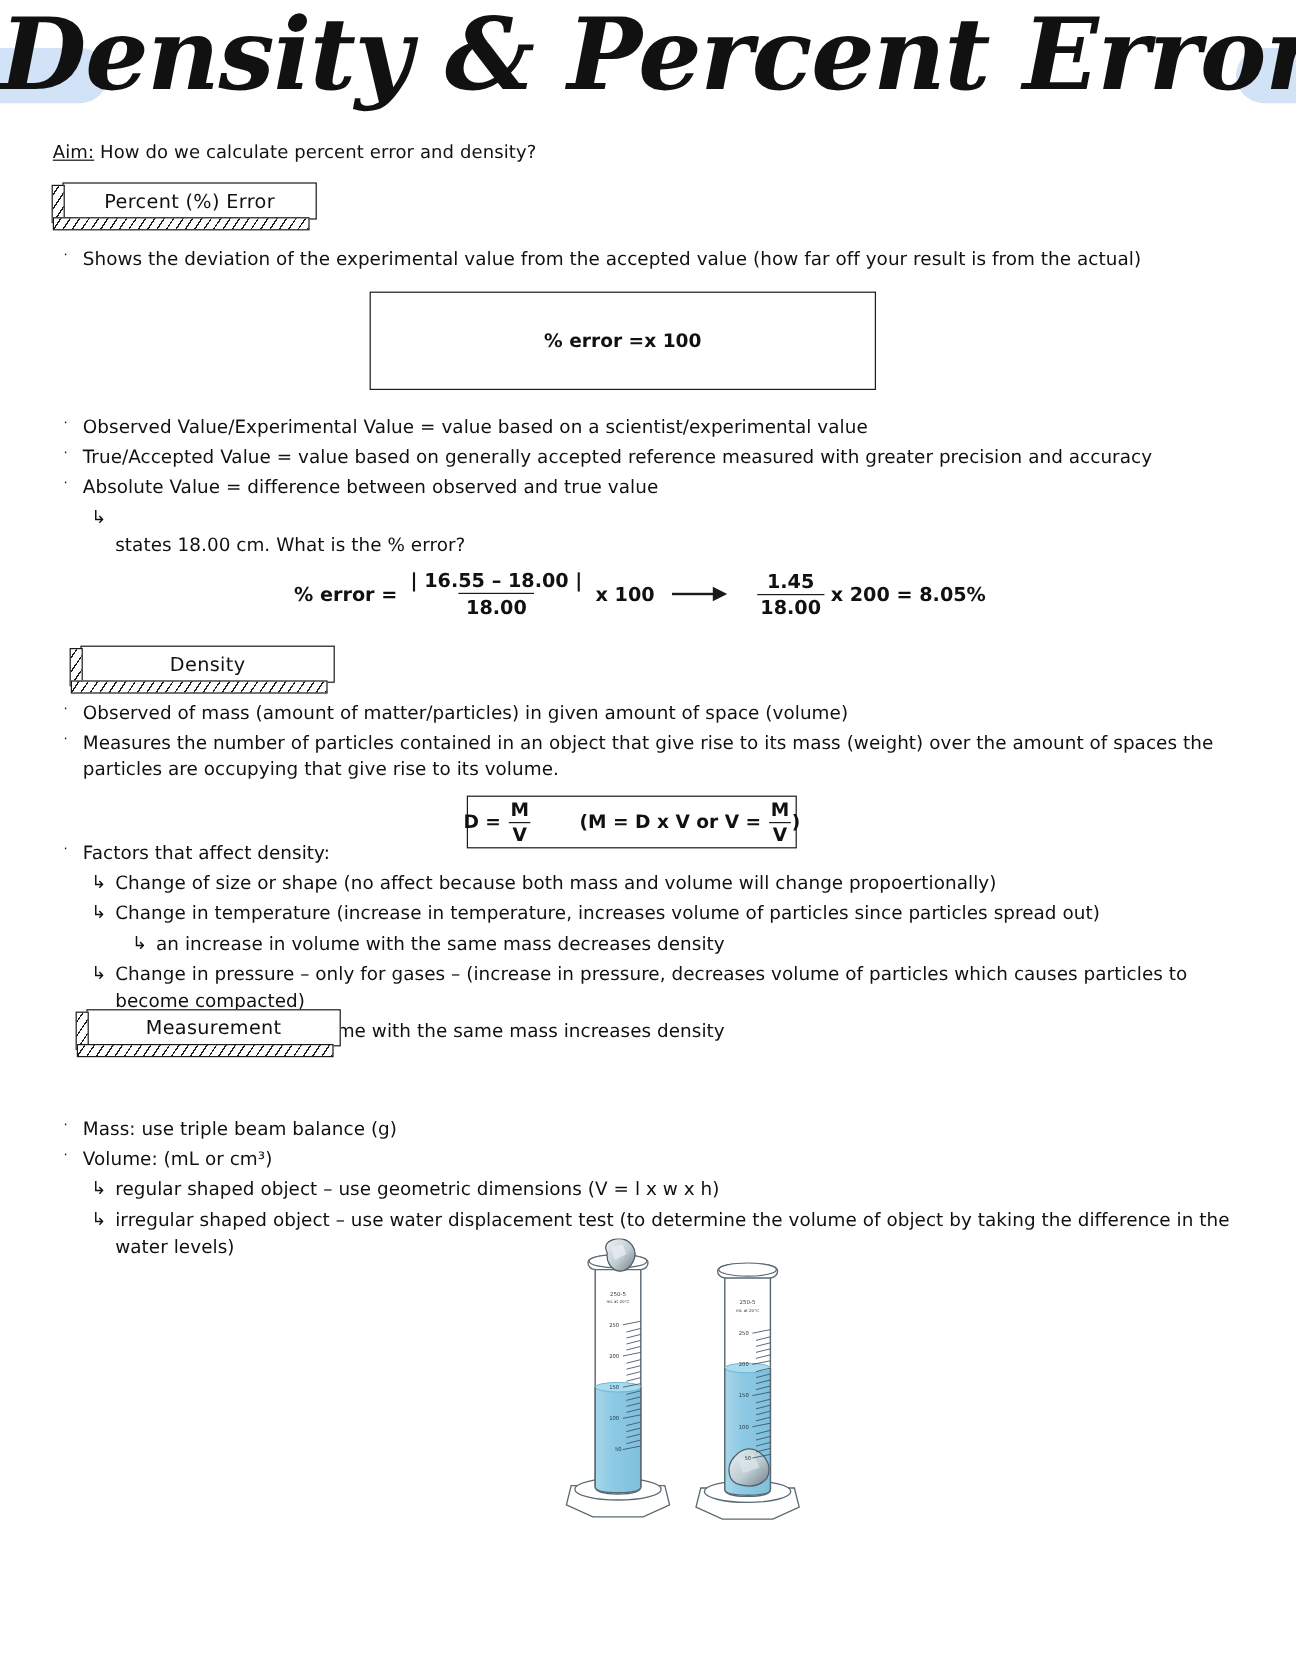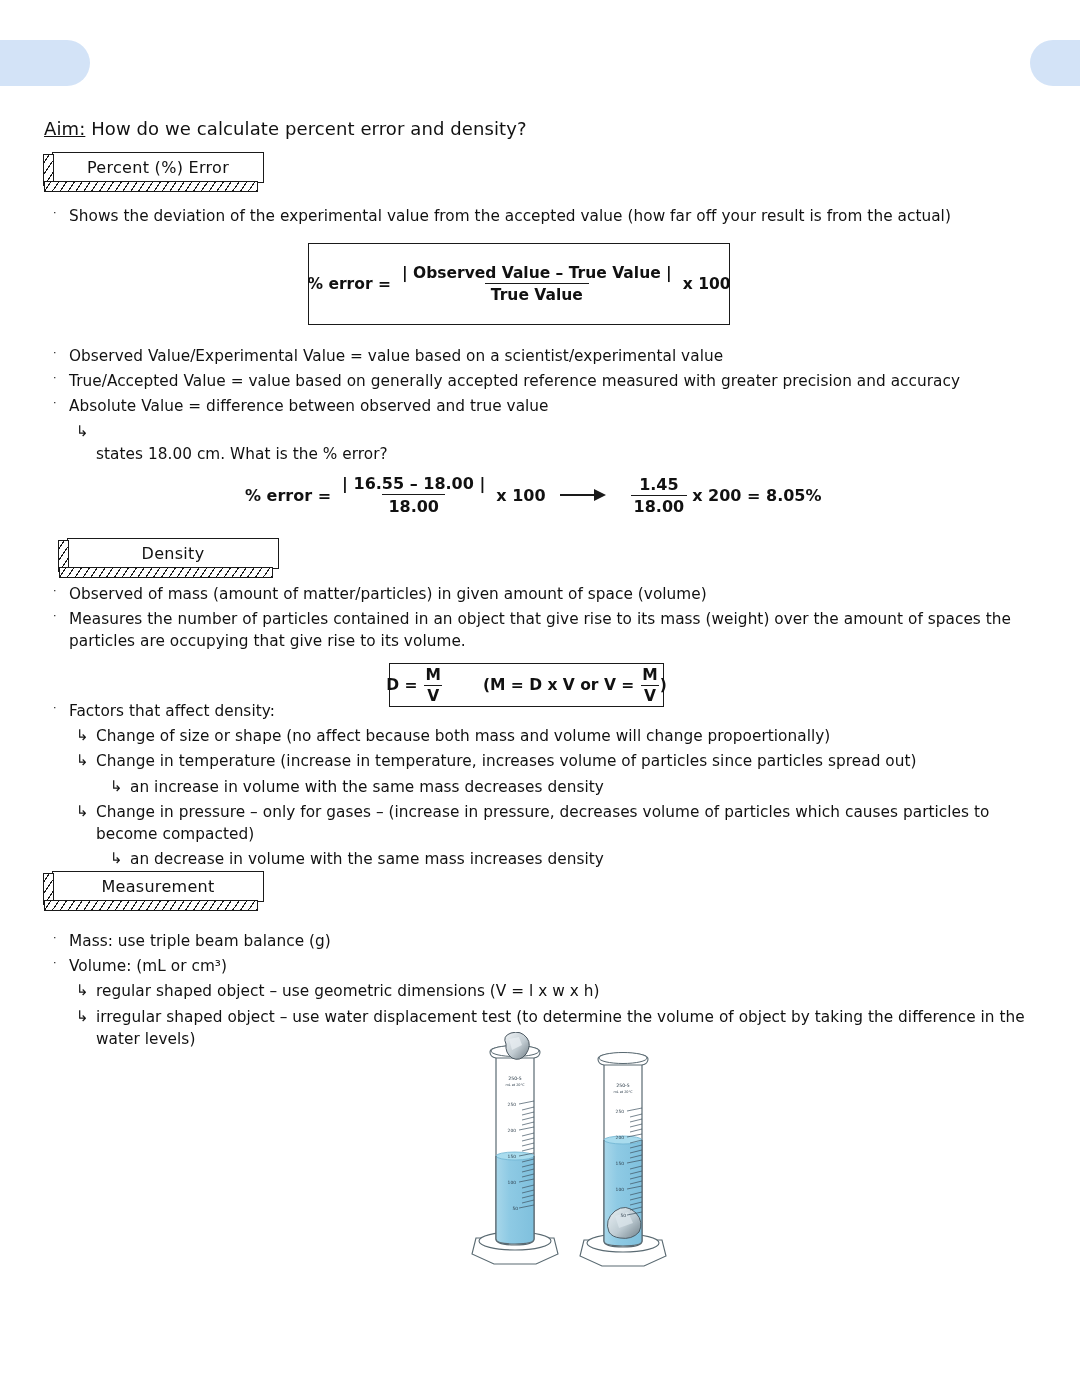--- a/index.html
+++ b/index.html
@@ -46,21 +46,21 @@
     line-height: 1.05;
     color: #111111;
     white-space: nowrap;
   }
 
   
   .aim {
     position: absolute;
     left: 44px;
     top: 118px;
-    font-size: 18px;
+    font-size: 15px;
     letter-spacing: 0.1px;
   }
   .aim .lbl { text-decoration: underline; }
 
   
   .sec-head {
     position: relative;
     width: 212px;
     height: 31px;
     margin-left: 52px;
@@ -183,20 +183,21 @@
     width: 220px;
     height: 240px;
   }
 </style>
 </head>
 <body>
 
 <div class="title-wrap">
   <div class="hl-bar left"></div>
   <div class="hl-bar right"></div>
+  <div class="doc-title">Density &amp; Percent Error</div>
 </div>
 
 <div class="aim">
   <span class="lbl">Aim:</span>
   <span>How do we calculate percent error and density?</span>
 </div>
 
 <div class="sec-block" style="top:152px;">
   <div class="sec-head">
     <span class="sh-label">Percent (%) Error</span>
@@ -206,24 +207,20 @@
 <div style="position:absolute; left:52px; top:205px; width:985px;">
   <div class="b-row">
     <span class="b-mark dot">·</span>
     <span class="b-text">Shows the deviation of the experimental value from the accepted value (how far off your result is from the actual)</span>
   </div>
 </div>
 
 <div class="fbox" style="left:308px; top:243px; width:422px; height:82px;">
   <div class="eqline">
     <span>% error =</span>
-    <span class="frac">
-      <span class="num">| Observed Value – True Value |</span>
-      <span class="den">True Value</span>
-    </span>
     <span>x 100</span>
   </div>
 </div>
 
 <div style="position:absolute; left:52px; top:345px; width:985px;">
   <div class="b-row">
     <span class="b-mark dot">·</span>
     <span class="b-text">Observed Value/Experimental Value = value based on a scientist/experimental value</span>
   </div>
   <div class="b-row">
@@ -314,21 +311,21 @@
   <div class="b-row lvl1">
     <span class="b-mark">↳</span>
     <span class="b-text">Change in pressure – only for gases – (increase in pressure, decreases volume of particles which causes particles to become compacted)</span>
   </div>
   <div class="b-row lvl3">
     <span class="b-mark">↳</span>
     <span class="b-text">an decrease in volume with the same mass increases density</span>
   </div>
 </div>
 
-<div class="sec-block" style="top:871px;">
+<div class="sec-block" style="top:841px;padding-left:20px;">
   <div class="sec-head">
     <span class="sh-label">Measurement</span>
   </div>
 </div>
 
 <div style="position:absolute; left:52px; top:930px; width:1000px;">
   <div class="b-row">
     <span class="b-mark dot">·</span>
     <span class="b-text">Mass: use triple beam balance (g)</span>
   </div>

